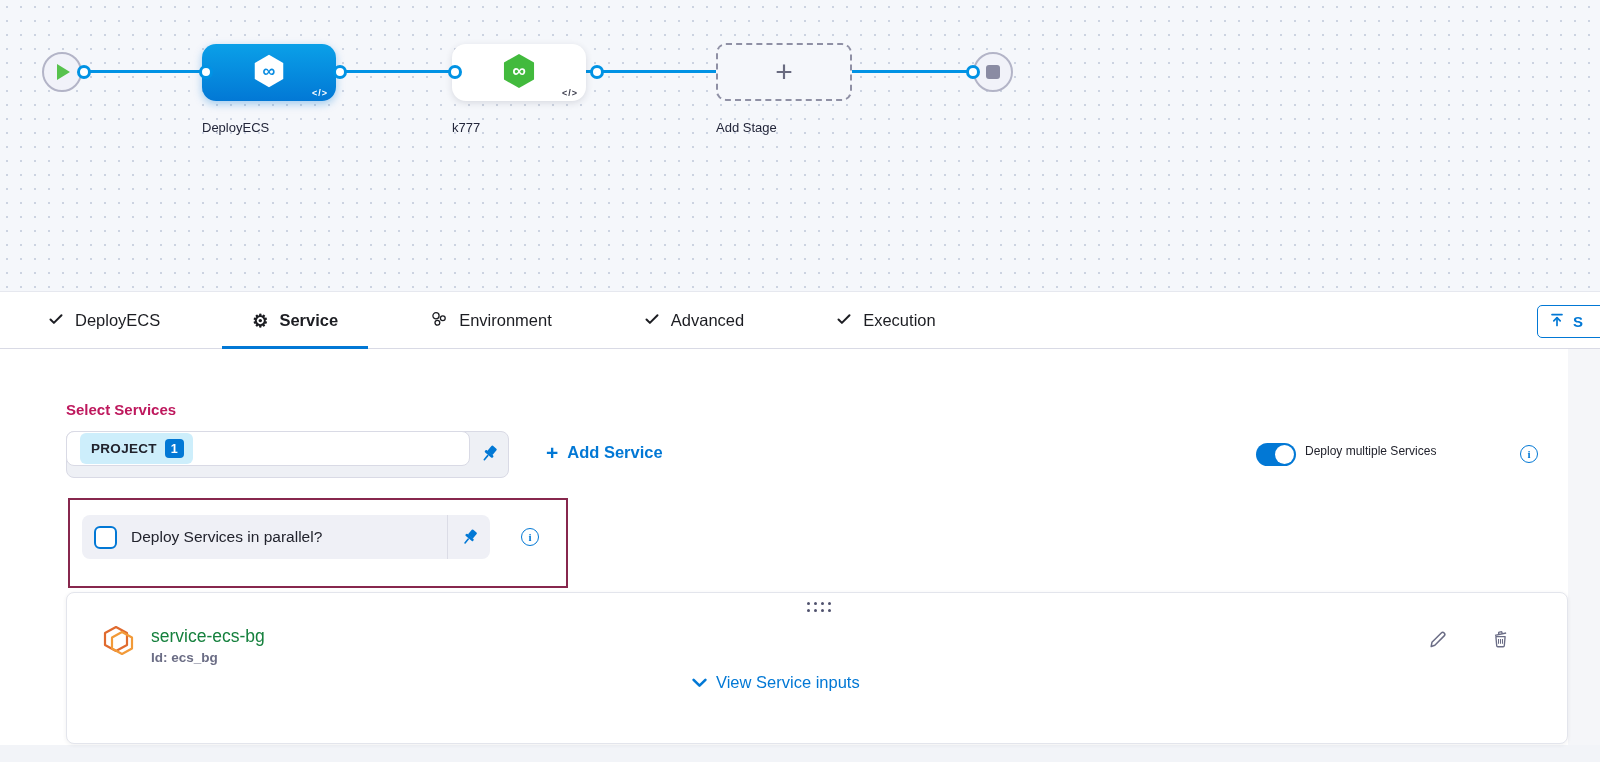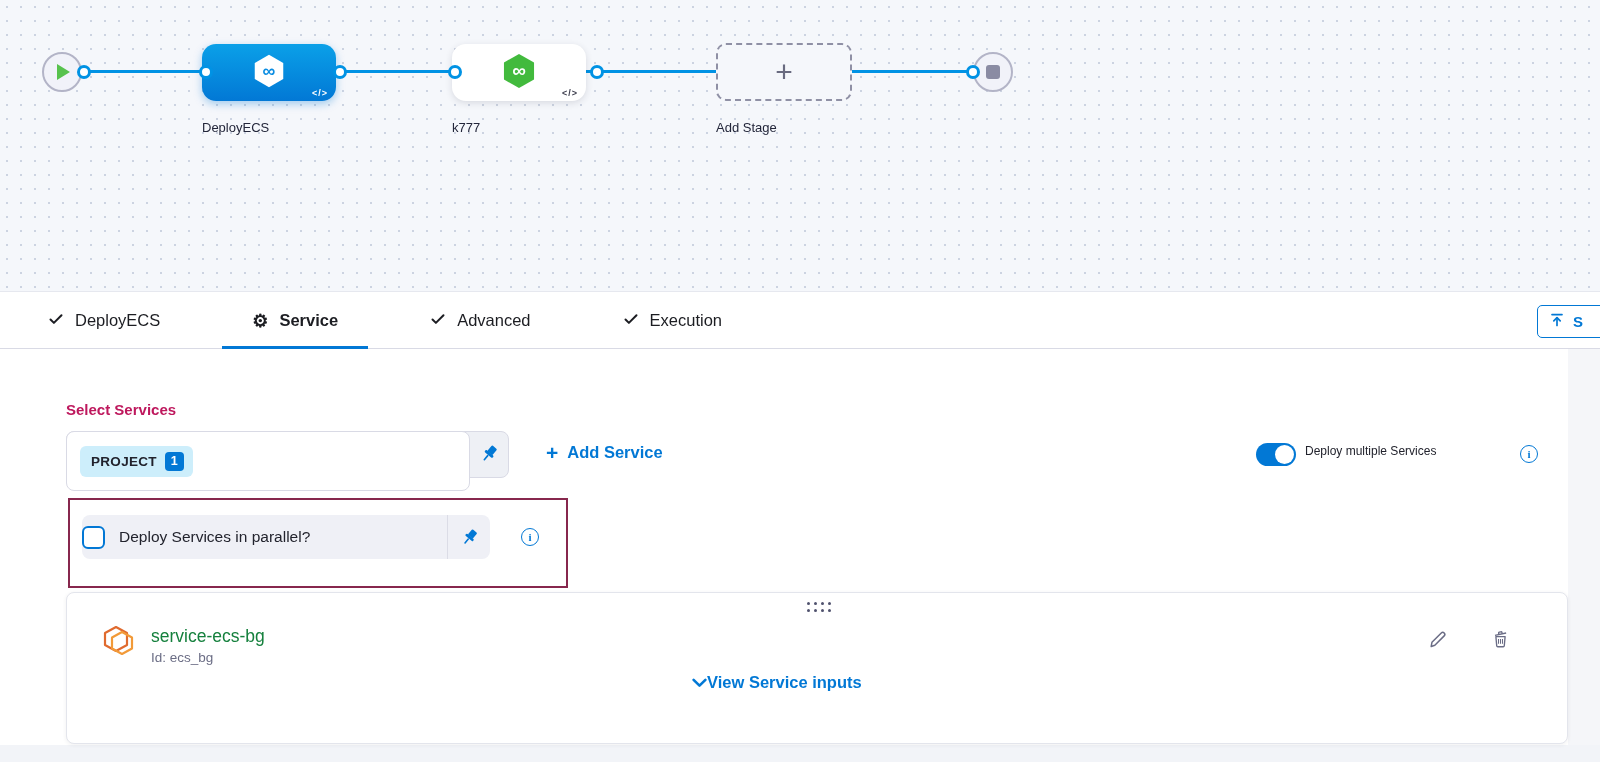--- a/index.html
+++ b/index.html
@@ -70,21 +70,21 @@
   }
   
   .right-strip { position:absolute; left:1568px; top:349px; width:32px; height:413px; background:#f5f6f9; }
   .bottom-strip { position:absolute; left:0; top:745px; width:1600px; height:17px; background:#f2f4f8; }
   .select-label { position:absolute; left:66px; top:401px; font-size:15px; font-weight:600; color:#be185d; }
   .select-box {
     position:absolute; left:66px; top:431px; width:443px; height:47px;
     background:#eef0f5; border:1px solid #d9dae5; border-radius:8px;
   }
   .select-white {
-    position:absolute; left:-1px; top:-1px; height:60px; width:404px;
+    position:absolute; left:-1px; top:-1px; height:35px; width:404px;
     background:#ffffff; border:1px solid #d9dae5; border-radius:8px;
     display:flex; align-items:center; padding-left:13px;
   }
   .chip {
     display:flex; align-items:center; gap:8px; height:31px; padding:0 9px 0 11px;
     background:#cdeefb; border-radius:6px;
     font-size:13.5px; font-weight:600; letter-spacing:.3px; color:#21222c;
   }
   .chip-badge {
     width:19px; height:19px; border-radius:4px; background:#0278d5; color:#fff;
@@ -104,21 +104,21 @@
   .toggle-label { position:absolute; left:1305px; top:444px; font-size:12px; color:#22232d; }
   .info-circ {
     width:18px; height:18px; border-radius:50%; border:1.5px solid #0278d5; color:#0278d5;
     font-size:11px; font-weight:700; font-family:"Liberation Serif", serif;
     display:flex; align-items:center; justify-content:center;
   }
   .info-multi { position:absolute; left:1520px; top:445px; }
   .hl-box { position:absolute; left:68px; top:498px; width:500px; height:90px; border:2px solid #87274d; z-index:5; }
   .parallel-bar {
     position:absolute; left:82px; top:515px; width:408px; height:44px;
-    background:#eff0f6; border-radius:8px; display:flex; align-items:center; 
+    background:#eff0f6; border-radius:8px; display:flex; align-items:center; padding-left:12px;
   }
   .checkbox {
     width:23px; height:23px; border:2px solid #0278d5; border-radius:6px; background:#fff;
     margin-right:14px; flex:none;
   }
   .parallel-label { font-size:15.5px; color:#22232d; }
   .parallel-pin {
     position:absolute; right:0; top:0; width:43px; height:100%;
     border-left:1px solid #dbdce6; display:flex; align-items:center; justify-content:center;
   }
@@ -129,25 +129,25 @@
     background:#ffffff; border:1px solid #e3e5ec; border-radius:8px;
     box-shadow:0 1px 4px rgba(40,41,61,.07);
   }
   .drag-dots {
     position:absolute; left:740px; top:9px; display:grid;
     grid-template-columns:repeat(4, 3px); grid-template-rows:repeat(2, 3px); gap:4px;
   }
   .drag-dots i { width:3px; height:3px; border-radius:50%; background:#50526e; }
   .svc-icon { position:absolute; left:33px; top:29px; }
   .svc-name { position:absolute; left:84px; top:33px; font-size:17.5px; font-weight:500; color:#15803d; }
-  .svc-id { position:absolute; left:84px; top:57px; font-size:13.5px; color:#6b6d85; }
+  .svc-id { position:absolute; left:84px; top:57px; font-size:13.5px; color:#6b6d85;font-weight:bold; }
   .card-actions { position:absolute; right:56px; top:36px; display:flex; gap:42px; }
   .view-inputs {
-    position:absolute; left:625px; top:80px; display:flex; align-items:flex-end; 
-    color:#0278d5; font-size:16.5px; font-weight:700;
+    position:absolute; left:625px; top:80px; display:flex; align-items:flex-end; gap:9px;
+    color:#0278d5; font-size:16.5px; font-weight:400;
   }
 </style>
 </head>
 <body>
 
 <div class="canvas">
   <div class="flow-line"></div>
 
   <div class="round-node" style="left:42px;">
     <div class="play-tri"></div>
@@ -198,20 +198,30 @@
     <span>
       <svg width="16" height="16" viewBox="0 0 16 16">
           <path d="M2.5 8.5 l3.4 3.4 L13.5 4.2" stroke="#1c1d22" stroke-width="2" fill="none" stroke-linecap="round" stroke-linejoin="round"></path>
         </svg>
     </span>
     <span>DeployECS</span>
   </div>
   <div class="tab active">
     <span class="glyph">⚙</span>
     <span>Service</span>
+  </div>
+  <div class="tab">
+    <span>
+      <svg width="18" height="18" viewBox="0 0 18 18" fill="none" stroke="#1c1d22" stroke-width="1.3">
+        <circle cx="6" cy="5.8" r="3.1"></circle>
+          <circle cx="12.8" cy="8.2" r="2.4"></circle>
+          <circle cx="7.4" cy="12.8" r="2.4"></circle>
+      </svg>
+    </span>
+    <span>Environment</span>
   </div>
   <div class="tab">
     <span>
       <svg width="16" height="16" viewBox="0 0 16 16">
           <path d="M2.5 8.5 l3.4 3.4 L13.5 4.2" stroke="#1c1d22" stroke-width="2" fill="none" stroke-linecap="round" stroke-linejoin="round"></path>
         </svg>
     </span>
     <span>Advanced</span>
   </div>
   <div class="tab">

